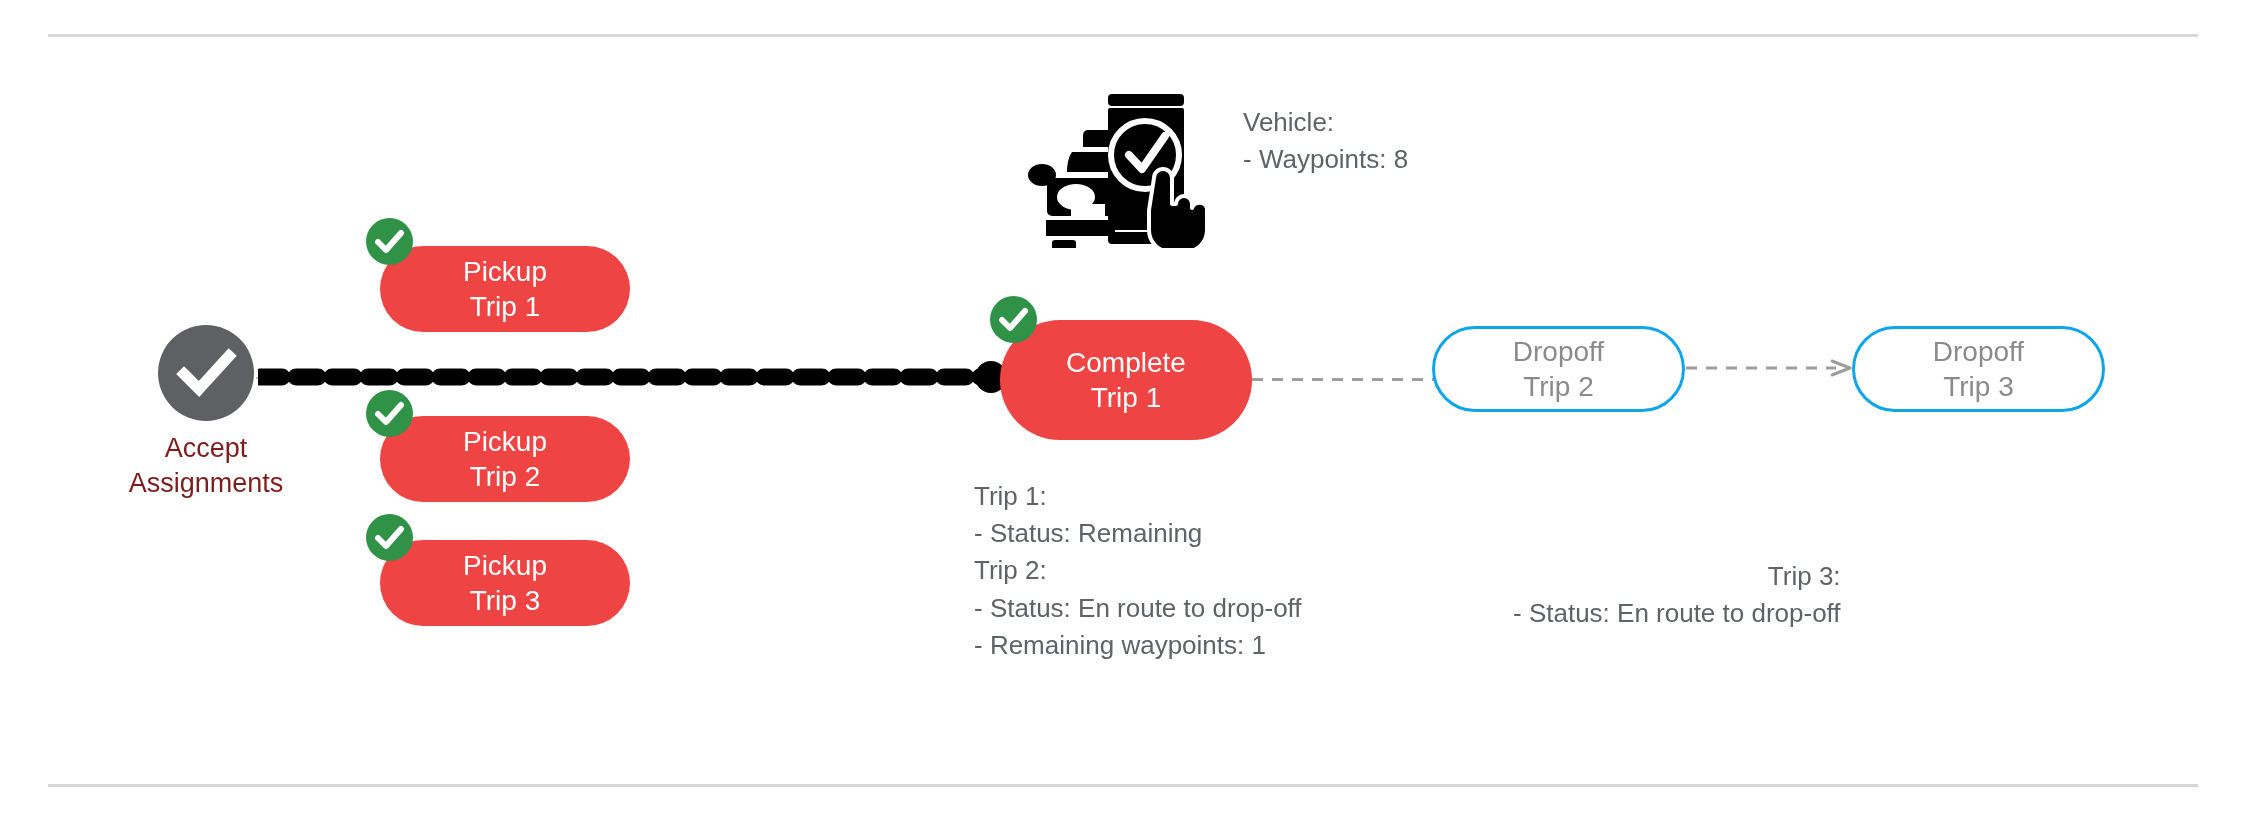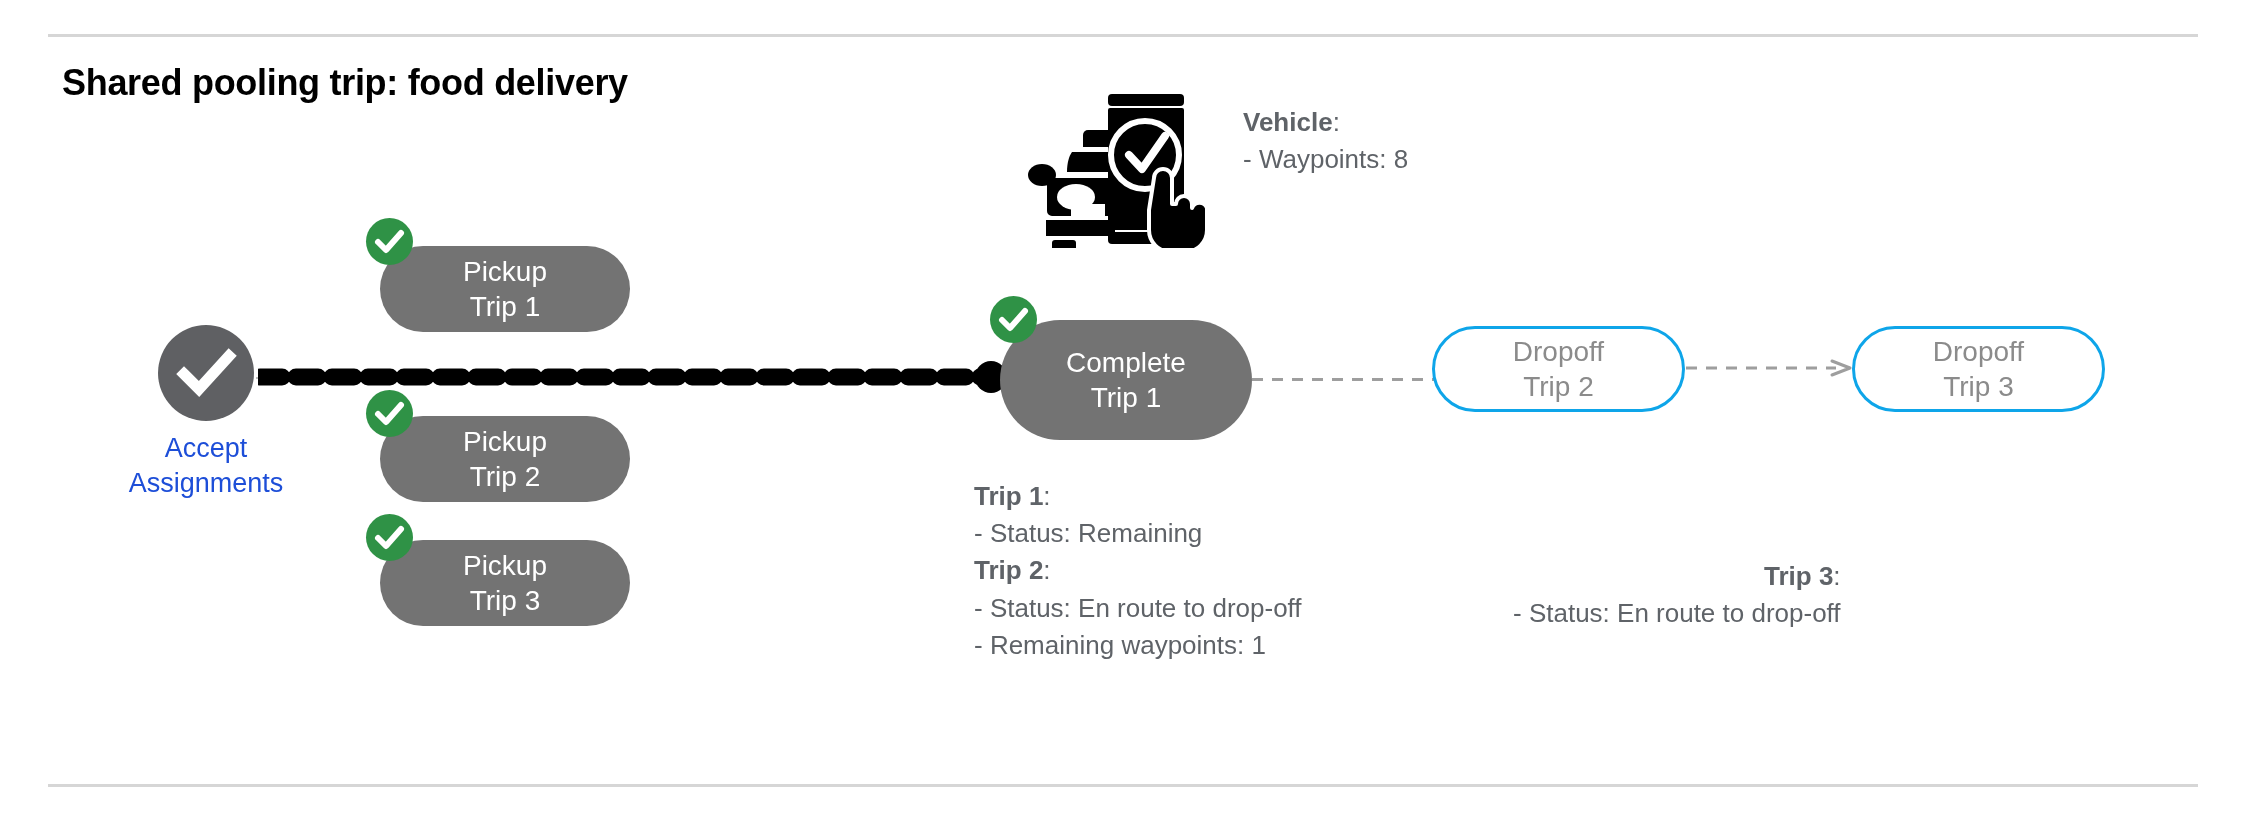--- a/index.html
+++ b/index.html
@@ -59,21 +59,21 @@
   }
   .accept-circle svg { position: absolute; left: 0; top: 0; }
   .accept-label {
     position: absolute;
     left: -62px;
     top: 106px;
     width: 220px;
     text-align: center;
     font-size: 27px;
     line-height: 1.28;
-    color: #1d4ed8;
+    color: #7f1d1d;
   }
 
   
   .connector-thin {
     position: absolute;
     left: 256px;
     top: 377px;
     width: 740px;
     height: 2px;
     background: #bdbdbd;
@@ -92,21 +92,21 @@
     width: 32px;
     height: 32px;
     border-radius: 50%;
     background: #000000;
   }
 
   
   .pill {
     position: absolute;
     border-radius: 999px;
-    background: #737373;
+    background: #ef4444;
     color: #ffffff;
     display: flex;
     flex-direction: column;
     align-items: center;
     justify-content: center;
     font-size: 28px;
     line-height: 1.26;
     font-weight: 500;
     text-align: center;
   }
@@ -170,33 +170,32 @@
   }
 
   
   .info-block {
     position: absolute;
     font-size: 26px;
     line-height: 1.43;
     color: #5f6368;
     white-space: nowrap;
   }
-  .info-block .hd { font-weight: bold; color: #5f6368; }
+  .info-block .hd { font-weight: normal; color: #5f6368; }
   .info-vehicle { left: 1243px; top: 104px; }
   .info-trip12 { left: 974px; top: 478px; }
   .info-trip3 { left: 1513px; top: 558px; text-align: right; }
 </style>
 </head>
 <body>
 
 <div id="slide">
 
   <div class="divider top"></div>
 
-  <div class="slide-title">Shared pooling trip: food delivery</div>
 
   <div class="accept-node">
     <div class="accept-circle">
       <svg width="96" height="96" viewBox="0 0 96 96" aria-hidden="true">
         <path d="M26 49 L41 64 L71 31" fill="none" stroke="#ffffff" stroke-width="11" stroke-linecap="square" stroke-linejoin="miter"></path>
       </svg>
     </div>
     <div class="accept-label">
       <span>Accept</span><br>
       <span>Assignments</span>

